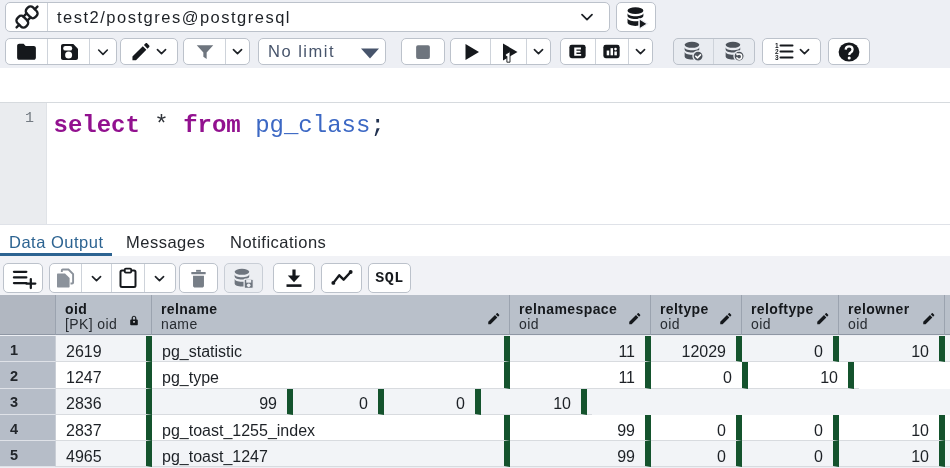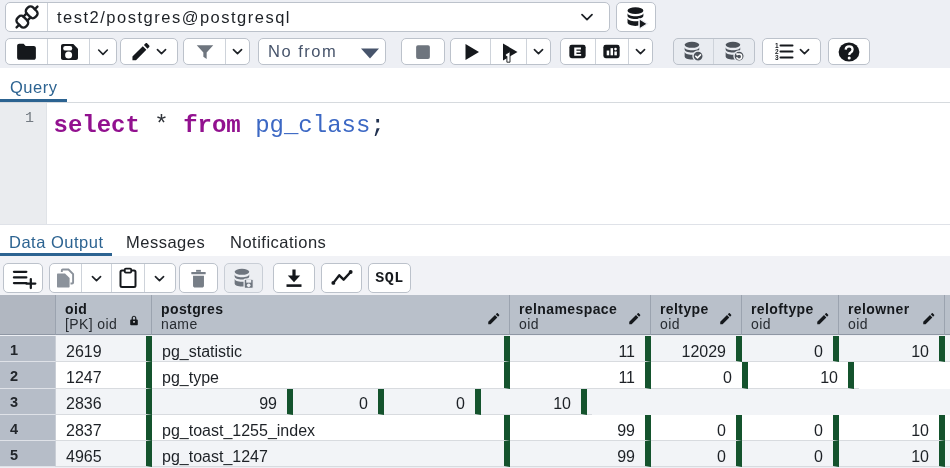--- a/index.html
+++ b/index.html
@@ -100,21 +100,21 @@
           <path fill="#6e757e" d="M3 4.5h18l-7.2 8v7l-3.6-2.4v-4.6z"></path>
         </svg>
       </div>
     <div class="cell" style="width:23px">
         <svg width="15" height="15" viewBox="0 0 24 24">
           <polyline points="5.5,9 12,15.5 18.5,9" fill="none" stroke="#1d2126" stroke-width="2.6" stroke-linecap="round" stroke-linejoin="round"></polyline>
         </svg>
       </div>
   </div>
   <div class="grp" style="left:258px;top:3px;width:128px;height:27px">
-    <div class="cell" style="flex:1;justify-content:flex-start;padding-left:9px;font-size:16.5px;letter-spacing:1.5px;color:#47546b">No from</div>
+    <div class="cell" style="flex:1;justify-content:flex-start;padding-left:9px;font-size:16.5px;letter-spacing:1.5px;color:#47546b">No limit</div>
     <svg width="20" height="14" viewBox="0 0 20 14" style="position:absolute;left:101px;top:7px">
         <path fill="#47546b" d="M1 2.5h18L10 12.5z"></path>
       </svg>
   </div>
   <div class="btn" style="left:401px;top:3px;width:44px;height:27px">
       <svg width="22" height="22" viewBox="0 0 24 24">
         <rect x="4.5" y="4.5" width="15" height="15" rx="2" fill="#6e757e"></rect>
       </svg>
     </div>
   <div class="grp" style="left:450px;top:3px;width:101px;height:27px">
@@ -201,21 +201,20 @@
   </div>
   <div class="btn" style="left:828px;top:3px;width:42px;height:27px">
     <svg width="26" height="26" viewBox="0 0 24 24">
         <ellipse cx="12" cy="12" rx="9.6" ry="8.8" fill="#15181c"></ellipse>
         <path d="M8.9 9.8c.2-1.8 1.5-2.9 3.2-2.9 1.8 0 3.2 1.2 3.2 2.9 0 1.2-.6 2-1.7 2.7-1 .6-1.3 1-1.3 1.9v.4" fill="none" stroke="#fff" stroke-width="2.1"></path>
         <circle cx="12.2" cy="17.6" r="1.4" fill="#fff"></circle>
       </svg>
   </div>
 </div>
 <div id="tabbar1">
-  <div class="tab active" style="left:0;padding-left:10px;padding-right:10px">Query<div class="ul"></div></div>
 </div>
 <div id="editor">
   <div id="gutter">
       <div style="position:absolute;top:7px;right:12px;font-family:'Liberation Mono',monospace;font-size:15px;color:#737a82">1</div>
     </div>
   <div style="position:absolute;left:53.5px;top:10px;font-family:'Liberation Mono',monospace;font-size:24px;line-height:25px;white-space:pre"><b style="color:#92118f">select</b><span style="color:#30343a"> * </span><b style="color:#92118f">from</b><span style="color:#3c68c4"> pg_class</span><span style="color:#20304f">;</span></div>
 </div>
 <div id="tabbar2">
   <div class="tab active" style="left:0;padding-left:9px;padding-right:9px">Data Output<div class="ul"></div></div>
   <div class="tab" style="left:117px;padding-left:9px;padding-right:9px">Messages</div>
@@ -299,21 +298,21 @@
   <div class="btn" style="left:368px;top:7px;width:43px;height:30px;font-family:'Liberation Mono',monospace;font-weight:bold;font-size:15px;color:#15181c;letter-spacing:0.5px">SQL</div>
 </div>
 <div id="grid">
   <div class="hcell" style="left:0;width:56px;background:#b1b7c1"></div>
   <div class="hcell" style="left:56px;width:96px"><b>oid</b><br>[PK] oid
     <svg width="14" height="14" viewBox="0 0 24 24" style="position:absolute;right:10px;top:18px">
         <path fill="#15181c" d="M12 4.5c-2.2 0-4 1.8-4 4V11H7c-.8 0-1.5.7-1.5 1.5v7c0 .8.7 1.5 1.5 1.5h10c.8 0 1.5-.7 1.5-1.5v-7c0-.8-.7-1.5-1.5-1.5h-1V8.5c0-2.2-1.8-4-4-4zm0 2c1.1 0 2 .9 2 2V11h-4V8.5c0-1.1.9-2 2-2z"></path>
         <circle cx="12" cy="15.2" r="1.5" fill="#fff"></circle>
       </svg>
   </div>
-  <div class="hcell" style="left:152px;width:358px"><b>postgres</b><br>name
+  <div class="hcell" style="left:152px;width:358px"><b>relname</b><br>name
     <svg width="15" height="15" viewBox="0 0 24 24" style="position:absolute;right:8px;top:16px">
         <path fill="#15181c" d="M3.6 17.3V21h3.7L18.1 10.2 14.4 6.5zM21.1 7.2c.4-.4.4-1 0-1.4l-2.3-2.3c-.4-.4-1-.4-1.4 0l-1.8 1.8 3.7 3.7z"></path>
       </svg>
   </div>
   <div class="hcell" style="left:510px;width:141px"><b>relnamespace</b><br>oid
     <svg width="15" height="15" viewBox="0 0 24 24" style="position:absolute;right:8px;top:16px">
         <path fill="#15181c" d="M3.6 17.3V21h3.7L18.1 10.2 14.4 6.5zM21.1 7.2c.4-.4.4-1 0-1.4l-2.3-2.3c-.4-.4-1-.4-1.4 0l-1.8 1.8 3.7 3.7z"></path>
       </svg>
   </div>
   <div class="hcell" style="left:651px;width:91px"><b>reltype</b><br>oid

